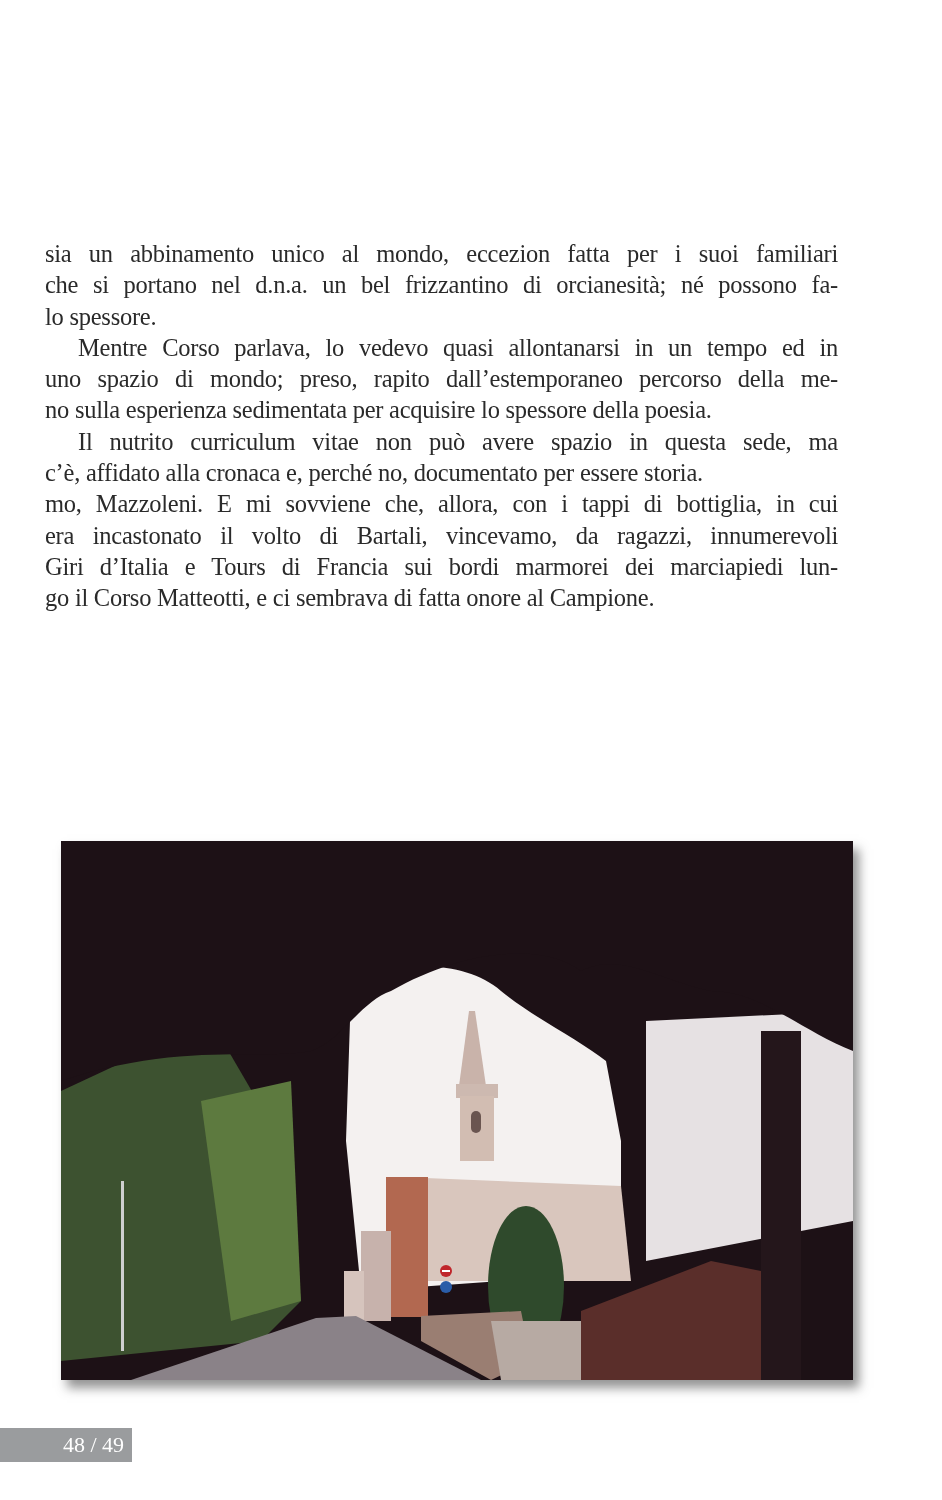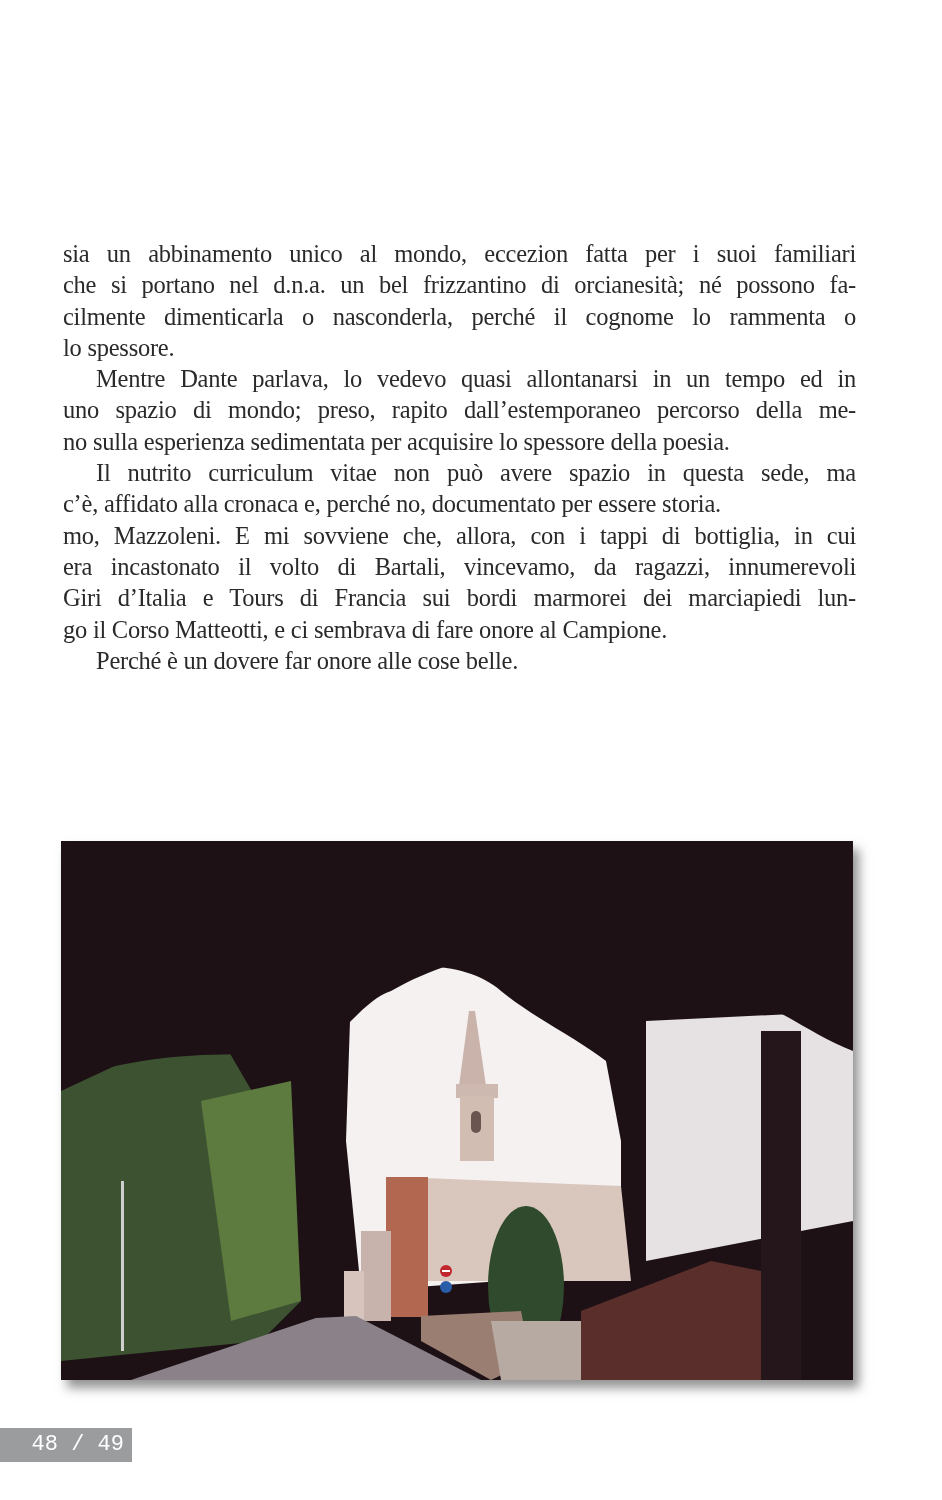--- a/index.html
+++ b/index.html
@@ -1,51 +1,47 @@
 <!DOCTYPE html>
 <html><head>
 <meta charset="utf-8">
 <style>
   html, body { margin:0; padding:0; background:#ffffff; }
   body { width:942px; height:1500px; position:relative; overflow:hidden; font-family:"Liberation Serif","DejaVu Serif",serif; color:#2a2a2a; }
-  .text-block { position:absolute; left:63px; top:238px; width:793px; font-size:24.5px; line-height:31.3px; letter-spacing:-0.25px; }
+  .text-block { position:absolute; left:45px; top:238px; width:793px; font-size:24.5px; line-height:31.3px; letter-spacing:-0.25px; }
   .para { margin:0; text-align:justify; text-align-last:left; hyphens:manual; }
   .line { display:block; text-align:justify; text-align-last:justify; white-space:nowrap; }
   .line.last { text-align-last:left; }
   .photo-wrap { position:absolute; left:61px; top:841px; width:792px; height:539px; box-shadow:6px 8px 10px rgba(60,60,60,0.55); overflow:hidden; background:#1d1116; }
   .photo-wrap svg { display:block; width:100%; height:100%; }
-  .page-num { position:absolute; left:0; top:1428px; width:132px; height:34px; background:#9a9c9e; color:#ffffff; font-size:22px; line-height:34px; text-align:right; box-sizing:border-box; padding-right:8px;font-family:Liberation Mono, monospace; }
+  .page-num { position:absolute; left:0; top:1428px; width:132px; height:34px; background:#9a9c9e; color:#ffffff; font-size:22px; line-height:34px; text-align:right; box-sizing:border-box; padding-right:8px; }
 </style>
 </head>
 <body>
 
 <div class="text-block">
   <p class="para">
     <span class="line">sia un abbinamento unico al mondo, eccezion fatta per i suoi familiari</span>
     <span class="line">che si portano nel d.n.a. un bel frizzantino di orcianesità; né possono fa-</span>
-    <span class="line">cilmente dimenticarla o nasconderla, perché il cognome lo rammenta o</span>
     <span class="line last">lo spessore.</span>
   </p>
   <p class="para">
-    <span class="line" style="padding-left:33px">Mentre Dante parlava, lo vedevo quasi allontanarsi in un tempo ed in</span>
+    <span class="line" style="padding-left:33px">Mentre Corso parlava, lo vedevo quasi allontanarsi in un tempo ed in</span>
     <span class="line">uno spazio di mondo; preso, rapito dall’estemporaneo percorso della me-</span>
     <span class="line last">no sulla esperienza sedimentata per acquisire lo spessore della poesia.</span>
   </p>
   <p class="para">
     <span class="line" style="padding-left:33px">Il nutrito curriculum vitae non può avere spazio in questa sede, ma</span>
     <span class="line last">c’è, affidato alla cronaca e, perché no, documentato per essere storia.</span>
   </p>
   <p class="para">
     <span class="line">mo, Mazzoleni. E mi sovviene che, allora, con i tappi di bottiglia, in cui</span>
     <span class="line">era incastonato il volto di Bartali, vincevamo, da ragazzi, innumerevoli</span>
     <span class="line">Giri d’Italia e Tours di Francia sui bordi marmorei dei marciapiedi lun-</span>
-    <span class="line last">go il Corso Matteotti, e ci sembrava di fare onore al Campione.</span>
-  </p>
-  <p class="para">
-    <span class="line last" style="padding-left:33px">Perché è un dovere far onore alle cose belle.</span>
+    <span class="line last">go il Corso Matteotti, e ci sembrava di fatta onore al Campione.</span>
   </p>
 </div>
 
 <div class="photo-wrap" title="Street climbing uphill under an arch of dark tree foliage toward a church with a bell tower; road signs (no entry, keep right) and a low stone wall">
   <svg viewBox="0 0 792 539" preserveAspectRatio="none">
 
     <rect x="0" y="0" width="792" height="539" fill="#1d1116"></rect>
 
     <path d="M290,150 C320,120 400,115 440,150 C470,175 520,200 545,220 L560,300 L560,430 L440,440 L300,450 L285,300 Z" fill="#f4f1f0"></path>
 

